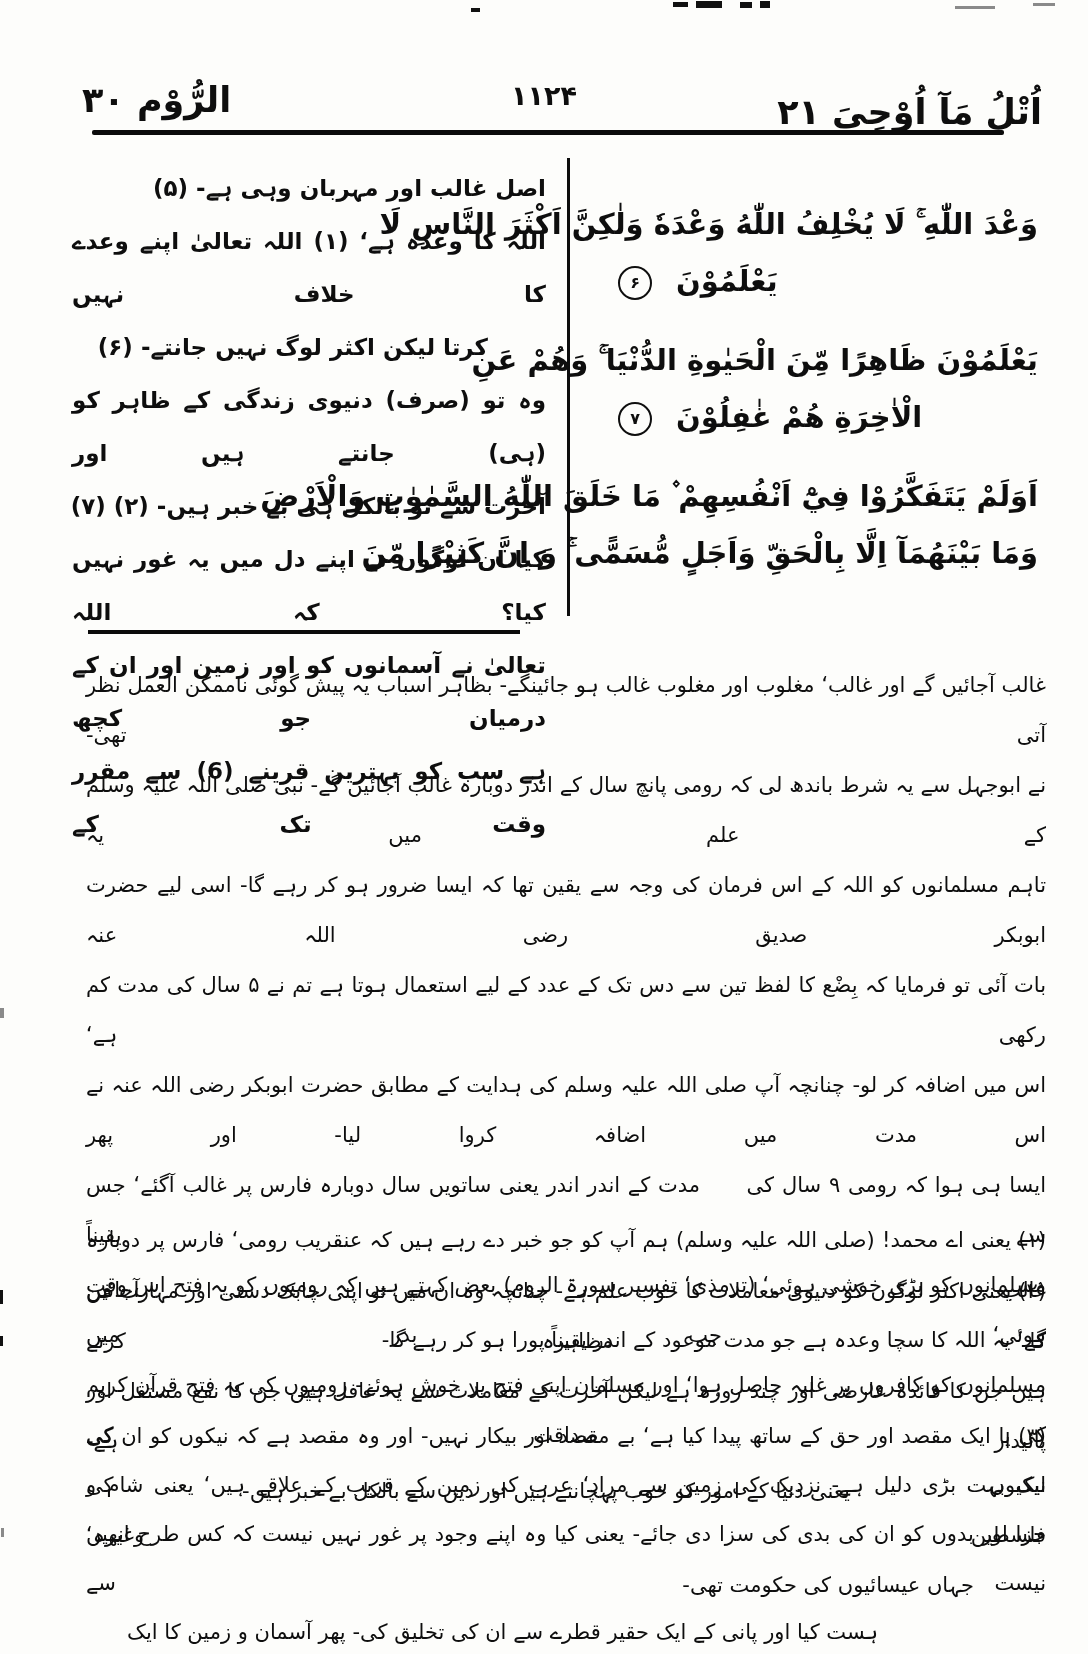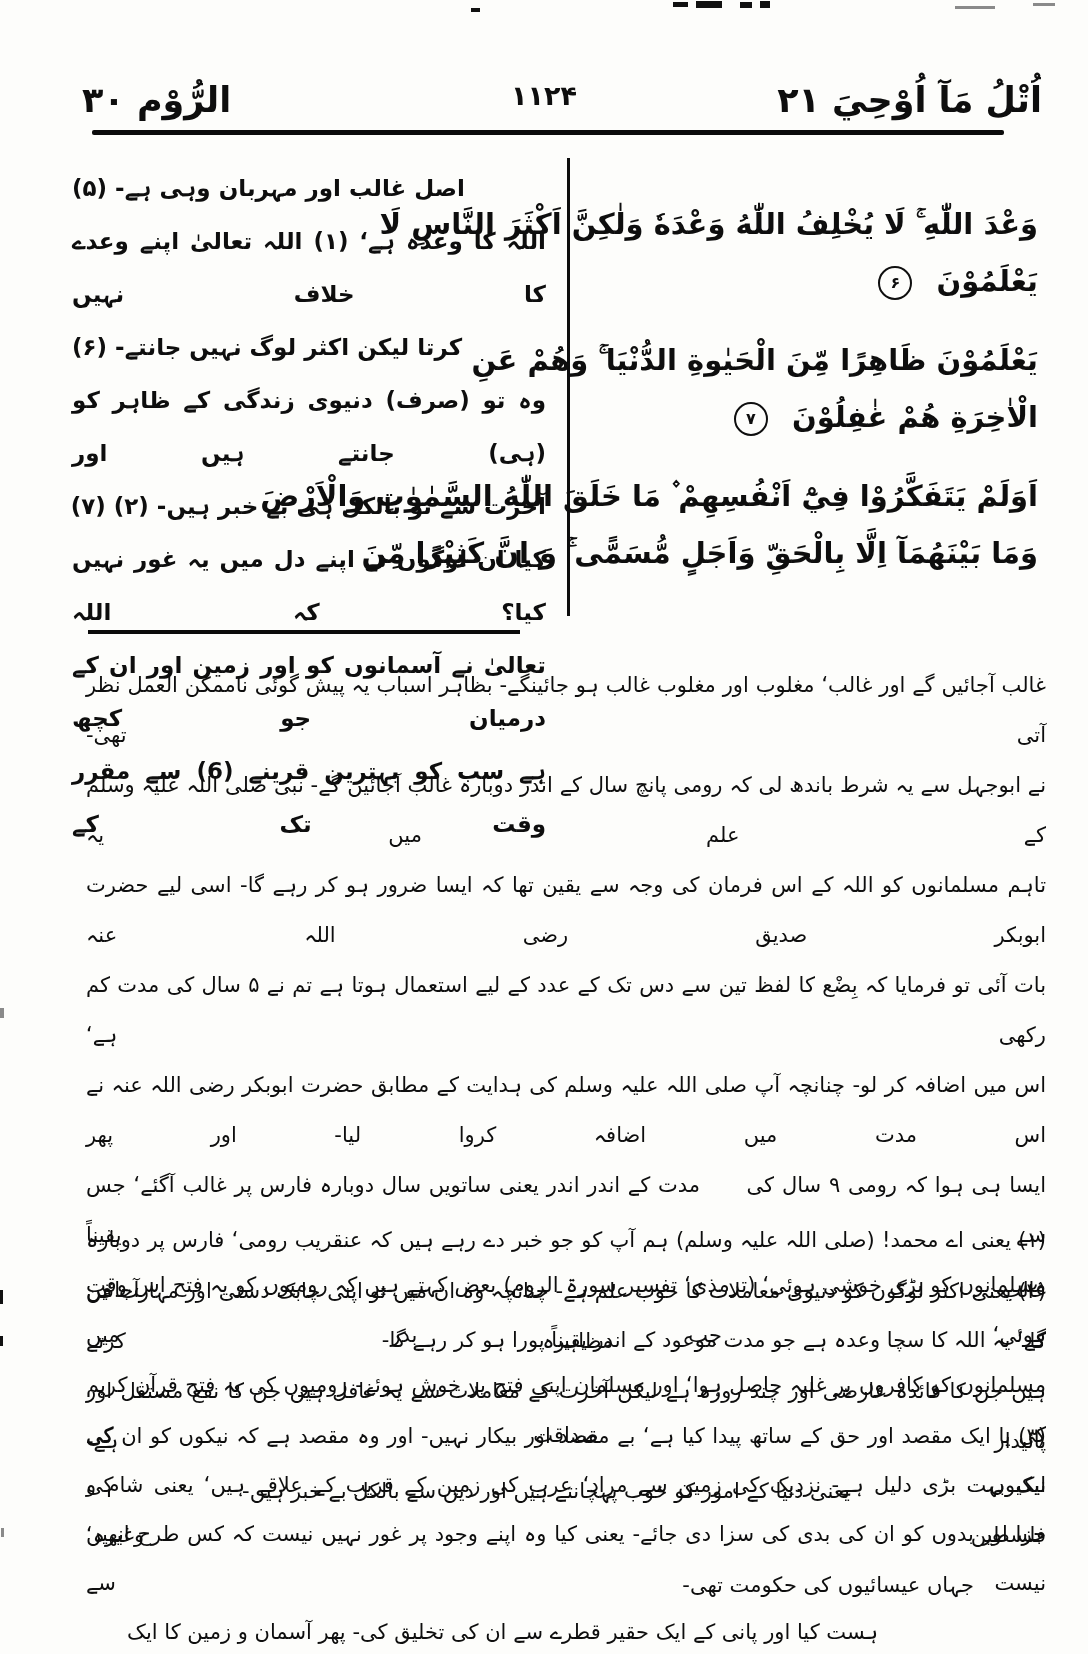--- a/index.html
+++ b/index.html
@@ -11,38 +11,38 @@
     color:#0e0e0e;
     font-family:"DejaVu Sans", sans-serif;
     direction:rtl;
     overflow:hidden;
   }
   
   .artifact{position:absolute;background:#111;}
   .artifact.gray{background:#8a8a8a;}
   
   .hdr{position:absolute;top:80px;height:52px;font-weight:bold;font-size:35px;white-space:nowrap;}
-  .hdr-right{right:46px;}
+  .hdr-right{right:46px;margin-top:12px;}
   .hdr-center{left:0;right:0;text-align:center;font-size:27px;}
   .hdr-left{left:82px;}
   .hdr-rule{position:absolute;top:130px;left:92px;width:912px;height:5px;background:#0b0b0b;border-radius:2px;}
   
   .col-divider{position:absolute;top:158px;right:518px;width:3px;height:458px;background:#0d0d0d;}
   .quran-col{position:absolute;top:196px;right:50px;width:460px;}
   .verse{margin-bottom:22px;}
   .verse .vline{font-size:29px;font-weight:bold;line-height:57px;text-align:right;white-space:nowrap;}
-  .verse .vline.cont{text-align:right;padding-left:40px;}
+  .verse .vline.cont{text-align:left;padding-left:40px;}
   .aya-circle{
     display:inline-flex;align-items:center;justify-content:center;
     width:30px;height:30px;border:2px solid #0e0e0e;border-radius:50%;
     font-size:16px;font-weight:bold;margin-right:14px;vertical-align:middle;line-height:1;
   }
   .trans-col{position:absolute;top:162px;right:540px;left:72px;width:auto;}
   .trans-col{right:auto;left:72px;width:474px;}
-  .tline{font-size:23px;font-weight:bold;line-height:53px;text-align:left;white-space:nowrap;overflow:visible;}
+  .tline{font-size:23px;font-weight:bold;line-height:53px;text-align:right;white-space:nowrap;overflow:visible;}
   .tline.full{text-align:justify;text-align-last:justify;white-space:normal;}
   .tline.ind{padding-right:58px;}
   
   .mid-rule{position:absolute;top:630px;left:88px;width:432px;height:4px;background:#0b0b0b;}
   
   .body-text{position:absolute;right:42px;left:86px;}
   .commentary{top:660px;}
   .fn1{top:1215px;}
   .fn2{top:1266px;}
   .fn3{top:1412px;}

